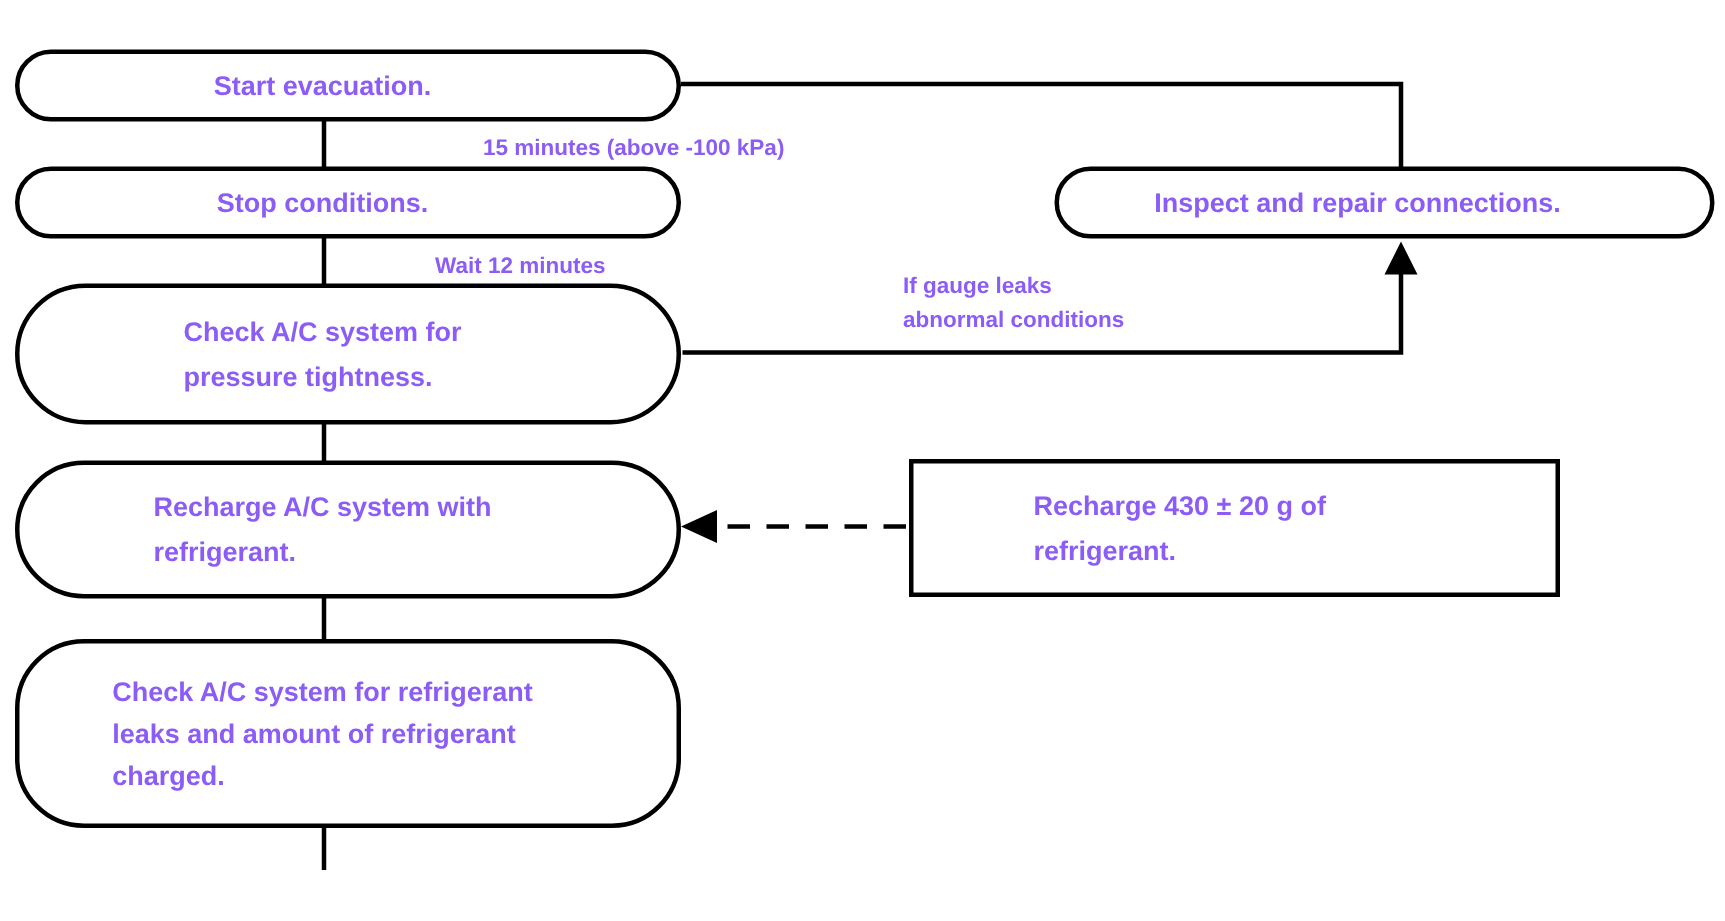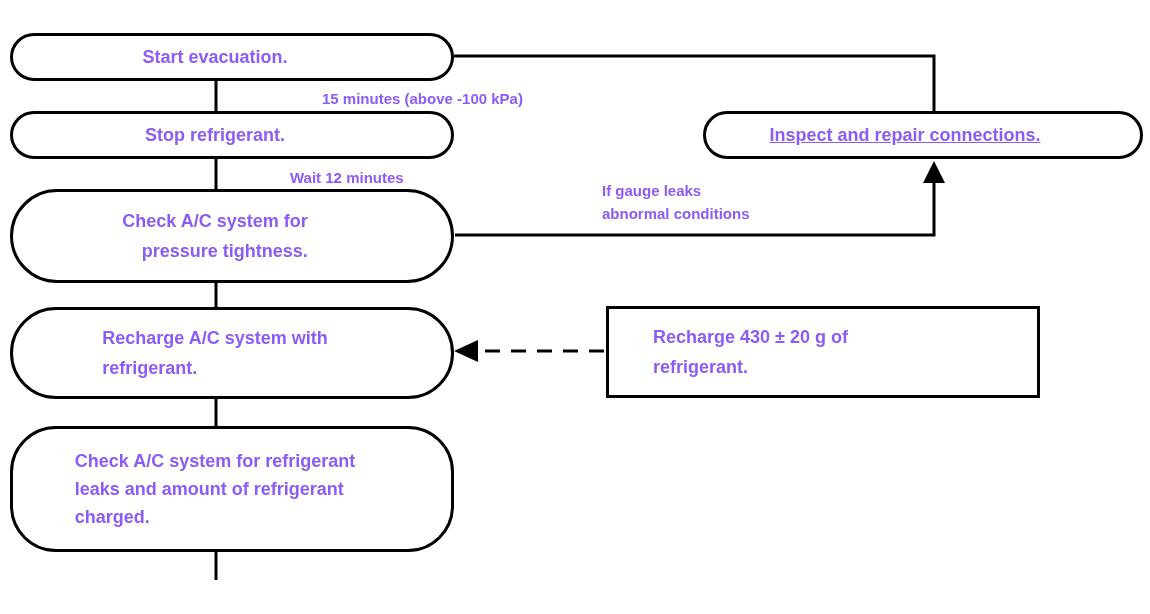--- a/index.html
+++ b/index.html
@@ -30,27 +30,27 @@
     justify-content: center;
     font-size: 18px;
     line-height: 30px;
     white-space: pre-line;
     text-align: left;
     z-index: 1;
   }
   .shift-left { padding-right: 34px; }
   #n-start        { left: 10px;  top: 7px;   width: 444px; height: 48px;  border-radius: 24px; }
   #n-stop         { left: 10px;  top: 85px;  width: 444px; height: 48px;  border-radius: 24px; }
-  #n-check-pressure { left: 10px; top: 163px; width: 444px; height: 94px;  border-radius: 47px; text-align: right; }
+  #n-check-pressure { left: 10px; top: 163px; width: 444px; height: 94px;  border-radius: 47px; }
   #n-recharge     { left: 10px;  top: 281px; width: 444px; height: 92px;  border-radius: 46px; }
   #n-check-leaks  { left: 10px;  top: 400px; width: 444px; height: 126px; border-radius: 46px; line-height: 28px; }
   #n-performance  { left: 10px;  top: 552px; width: 444px; height: 48px;  border-radius: 24px; }
-  #n-inspect      { left: 703px; top: 85px;  width: 440px; height: 48px;  border-radius: 24px; padding-right: 36px; text-decoration: underline; }
+  #n-inspect      { left: 703px; top: 85px;  width: 440px; height: 48px;  border-radius: 24px; padding-right: 36px; }
   #n-note         { left: 606px; top: 280px; width: 434px; height: 92px;  border-radius: 0;
-                    justify-content: flex-start; padding-left: 44px; }
+                    justify-content: flex-start; padding-left: 80px; }
   .edge-label {
     position: absolute;
     font-size: 15px;
     line-height: 23px;
     white-space: pre-line;
     z-index: 2;
   }
   #lbl-evac  { left: 322px; top: 61px;  }
   #lbl-wait  { left: 290px; top: 140px; }
   #lbl-gauge { left: 602px; top: 153px; }
@@ -72,21 +72,21 @@
 
     <polyline points="455,209 934,209 934,154" fill="none" stroke="#000000" stroke-width="3"></polyline>
     <polygon points="934,135 923,157 945,157" fill="#000000"></polygon>
 
     <line x1="604" y1="325" x2="478" y2="325" stroke="#000000" stroke-width="3" stroke-dasharray="15,11"></line>
     <polygon points="454,325 478,314 478,336" fill="#000000"></polygon>
   </svg>
 
   <div class="node shift-left" id="n-start">Start evacuation.</div>
 
-  <div class="node shift-left" id="n-stop">Stop refrigerant.</div>
+  <div class="node shift-left" id="n-stop">Stop conditions.</div>
 
   <div class="node shift-left" id="n-check-pressure">Check A/C system for
 pressure tightness.</div>
 
   <div class="node shift-left" id="n-recharge">Recharge A/C system with
 refrigerant.</div>
 
   <div class="node shift-left" id="n-check-leaks">Check A/C system for refrigerant
 leaks and amount of refrigerant
 charged.</div>

